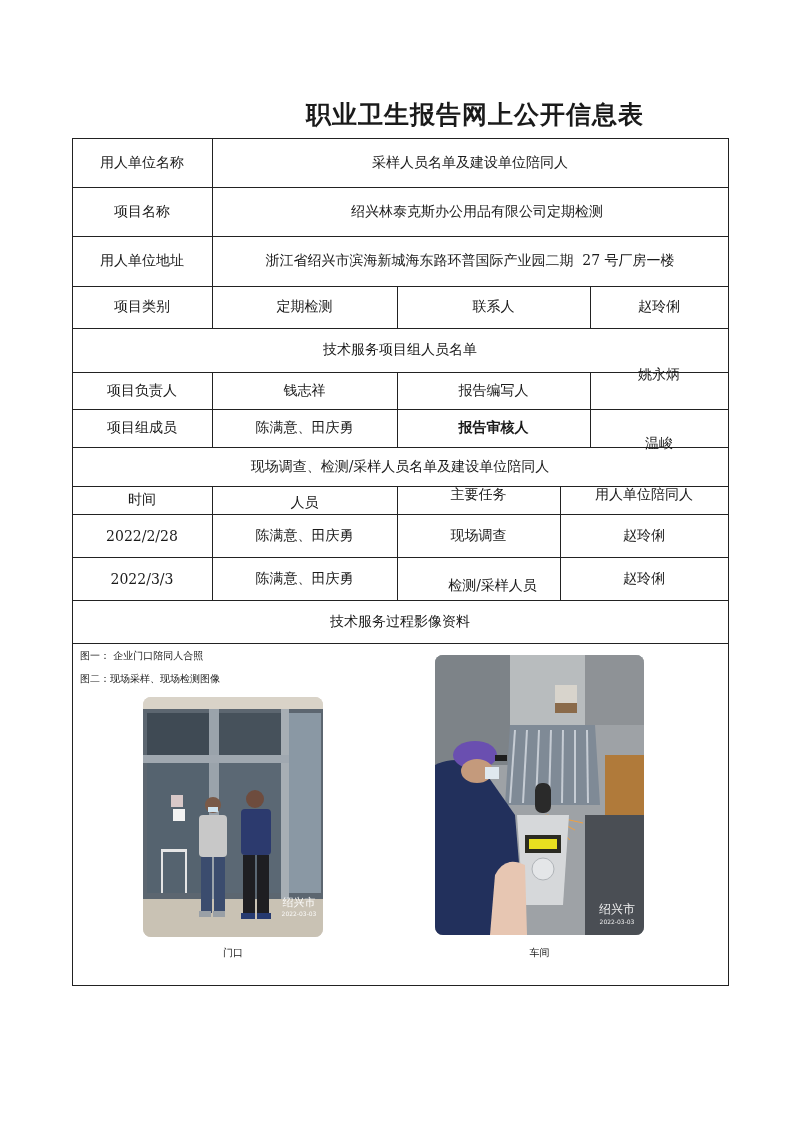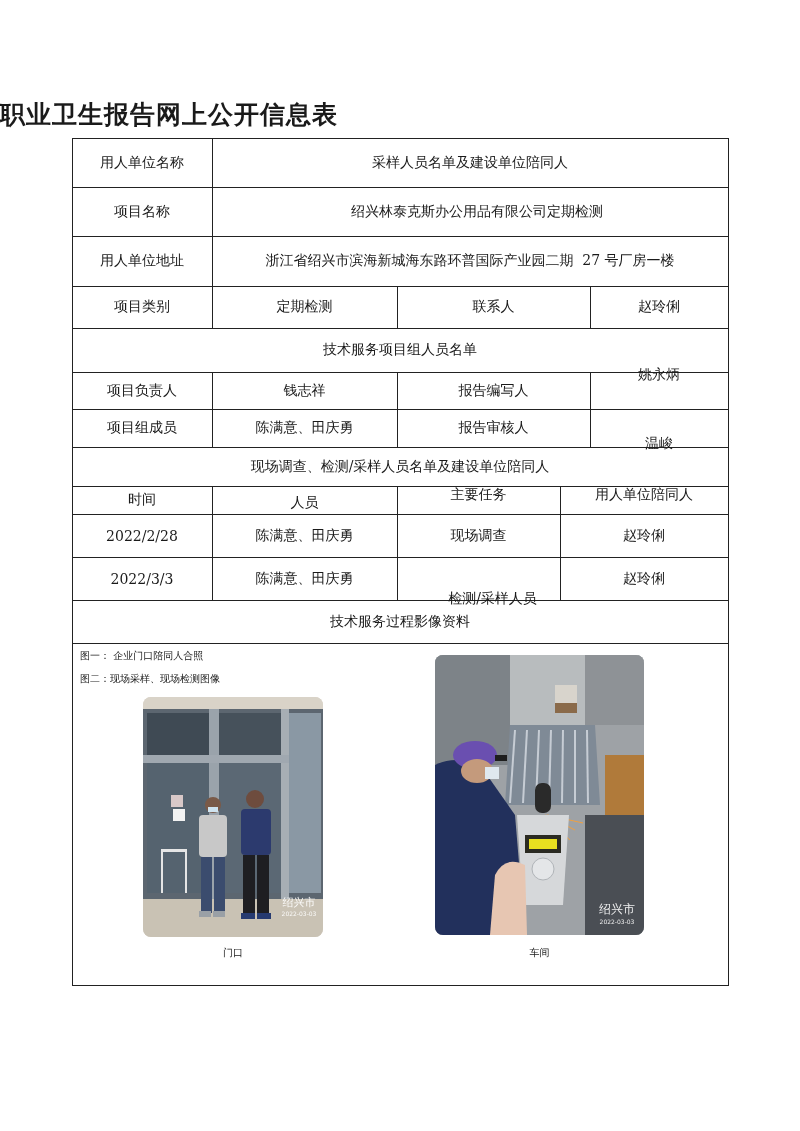--- a/index.html
+++ b/index.html
@@ -1,17 +1,17 @@
 <!DOCTYPE html>
 <html><head>
 <meta charset="utf-8">
 <style>
   html, body { margin: 0; padding: 0; background: #ffffff; }
   body { width: 800px; height: 1131px; position: relative; font-family: "DejaVu Serif", "Liberation Serif", serif; color: #1a1a1a; overflow: hidden; }
-  .title { position: absolute; top: 98px; left: 0; width: 644px; text-align: left; font-size: 25px; font-weight: bold; letter-spacing: 1px; }
+  .title { position: absolute; top: 98px; left: 0; width: 644px; text-align: right; font-size: 25px; font-weight: bold; letter-spacing: 1px; }
   .cell { position: absolute; box-sizing: border-box; display: flex; align-items: center; justify-content: center; font-size: 14px; }
   .line-h { position: absolute; height: 1px; background: #222; }
   .line-v { position: absolute; width: 1px; background: #222; }
   .cap { position: absolute; font-size: 10px; }
   .photo { position: absolute; overflow: hidden; border-radius: 8px; }
   .wm { position: absolute; color: rgba(255,255,255,0.9); font-family: "DejaVu Sans", sans-serif; font-size: 11px; text-align: center; }
   .wm .date { font-size: 6px; display: block; }
 </style>
 </head>
 <body>
@@ -62,39 +62,39 @@
   <div class="cell" style="left:397px;top:286px;width:193px;height:42px;">联系人</div>
   <div class="cell" style="left:590px;top:286px;width:138px;height:42px;">赵玲俐</div>
 
   <div class="cell" style="left:72px;top:328px;width:656px;height:44px;">技术服务项目组人员名单</div>
   <div class="cell" style="left:72px;top:372px;width:140px;height:37px;">项目负责人</div>
   <div class="cell" style="left:212px;top:372px;width:185px;height:37px;">钱志祥</div>
   <div class="cell" style="left:397px;top:372px;width:193px;height:37px;">报告编写人</div>
   <div class="cell" style="left:590px;top:356px;width:138px;height:37px;">姚永炳</div>
   <div class="cell" style="left:72px;top:409px;width:140px;height:38px;">项目组成员</div>
   <div class="cell" style="left:212px;top:409px;width:185px;height:38px;">陈满意、田庆勇</div>
-  <div class="cell" style="left:397px;top:409px;width:193px;height:38px;">报告审核人</div>
+  <div class="cell" style="left:397px;top:409px;width:193px;height:38px;font-weight:bold;">报告审核人</div>
   <div class="cell" style="left:590px;top:425px;width:138px;height:38px;">温峻</div>
 
   <div class="cell" style="left:72px;top:447px;width:656px;height:39px;">现场调查、检测/采样人员名单及建设单位陪同人</div>
   <div class="cell" style="left:72px;top:486px;width:140px;height:28px;">时间</div>
   <div class="cell" style="left:212px;top:492px;width:185px;height:22px;">人员</div>
   <div class="cell" style="left:397px;top:484px;width:163px;height:22px;">主要任务</div>
   <div class="cell" style="left:560px;top:484px;width:168px;height:22px;">用人单位陪同人</div>
 
   <div>
     <div class="cell" style="left:72px;top:514px;width:140px;height:43px;">2022/2/28</div>
     <div class="cell" style="left:212px;top:514px;width:185px;height:43px;">陈满意、田庆勇</div>
     <div class="cell" style="left:397px;top:514px;width:163px;height:43px;">现场调查</div>
     <div class="cell" style="left:560px;top:514px;width:168px;height:43px;">赵玲俐</div>
   </div>
   <div>
     <div class="cell" style="left:72px;top:557px;width:140px;height:43px;">2022/3/3</div>
     <div class="cell" style="left:212px;top:557px;width:185px;height:43px;">陈满意、田庆勇</div>
-    <div class="cell" style="left:397px;top:577px;width:163px;height:43px;padding-left:28px;">检测/采样人员</div>
+    <div class="cell" style="left:397px;top:564px;width:163px;height:43px;padding-left:28px;">检测/采样人员</div>
     <div class="cell" style="left:560px;top:557px;width:168px;height:43px;">赵玲俐</div>
   </div>
 
   <div class="cell" style="left:72px;top:600px;width:656px;height:43px;">技术服务过程影像资料</div>
   <div class="cap" style="left:80px;top:649px;">图一：  企业门口陪同人合照</div>
   <div class="cap" style="left:80px;top:672px;">图二：现场采样、现场检测图像</div>
 
   <div class="photo" style="left:143px;top:697px;width:180px;height:240px;background:#d8d2c6;">
     <svg width="180" height="240" viewBox="0 0 180 240">
       <rect x="0" y="0" width="180" height="12" fill="#d9d3c8"></rect>

